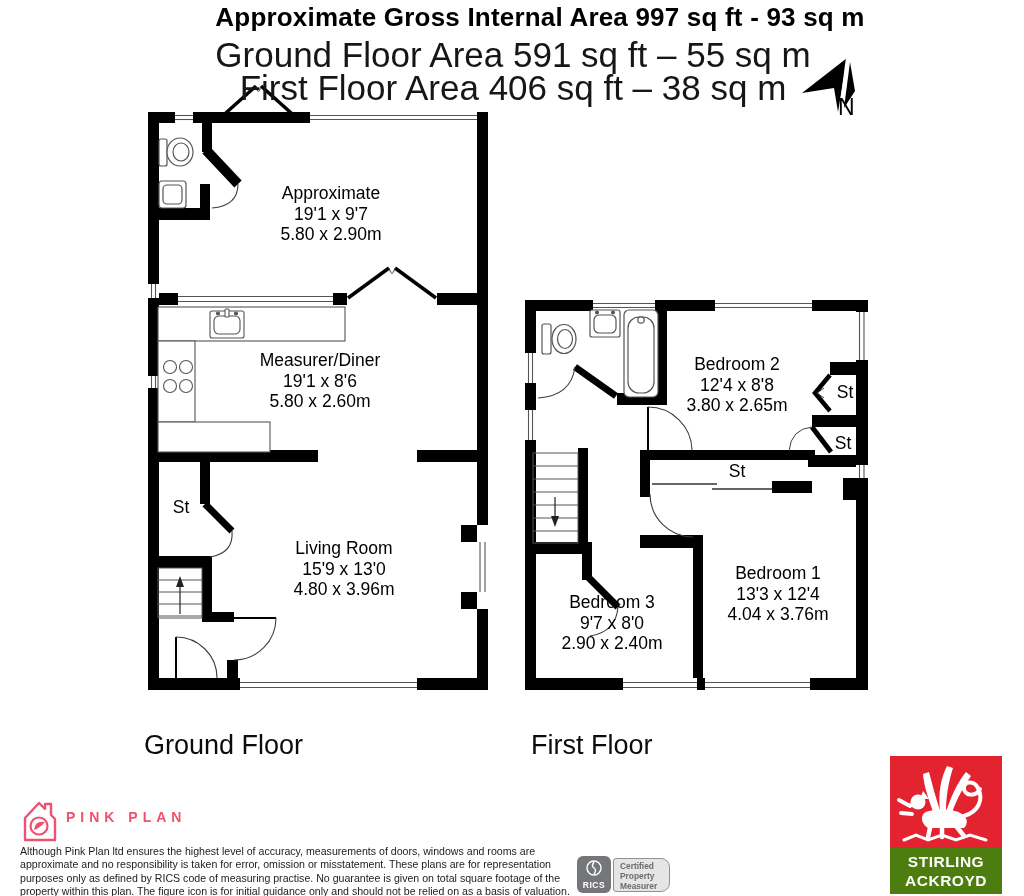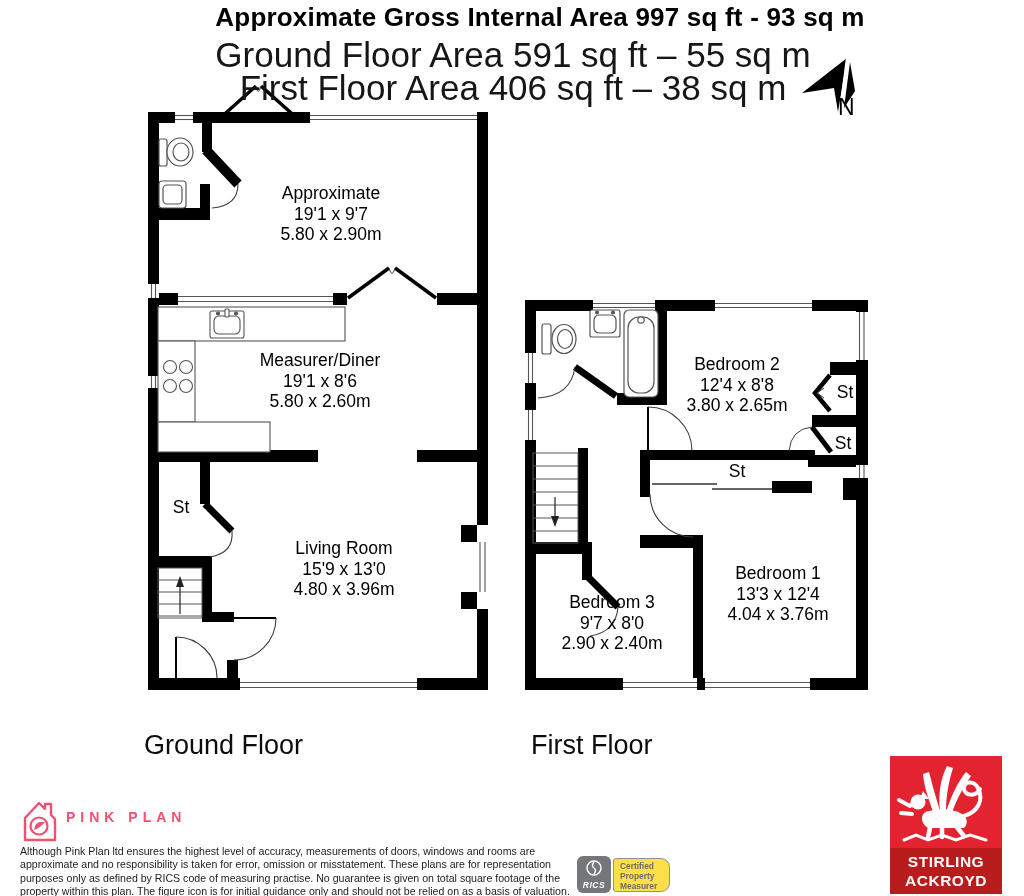--- a/index.html
+++ b/index.html
@@ -9,24 +9,24 @@
   .ctr{transform:translateX(-50%);text-align:center;white-space:nowrap;}
   .title{font-size:26px;font-weight:700;letter-spacing:0.2px;}
   .subtitle{font-size:35px;font-weight:400;color:#161616;}
   .floorlabel{font-size:27px;font-weight:400;color:#0c0c0c;margin-top:24px;}
   .roomlabel{font-size:17.5px;line-height:20.6px;color:#000;}
   .stlabel{font-size:17.5px;color:#000;}
   .north-n{font-size:23px;color:#000;}
   .brand{font-size:14px;letter-spacing:5px;font-weight:600;}
   .disclaimer{font-size:10.6px;line-height:13.3px;color:#1c1c1c;}
   .rics-box{box-sizing:border-box;border:1.3px solid #909195;border-radius:3px 9px 9px 3px;
-            padding:3px 0 12px 6px;background:#fde047;}
+            padding:3px 0 12px 6px;background:#e5e5e5;}
   .rics-line{font-size:8.4px;line-height:9.8px;font-weight:700;color:#6b6c6e;}
   .rics-sq{border-radius:6px;}
-  .rics-word{font-size:8.5px;font-weight:700;color:#fff;text-align:center;letter-spacing:0.5px;font-style:italic;}
+  .rics-word{font-size:8.5px;font-weight:700;color:#fff;text-align:center;letter-spacing:0.5px;}
   .agent-word{font-size:15.5px;line-height:19px;font-weight:700;color:#fff;text-align:center;letter-spacing:0.5px;}
   svg{display:block;}
 </style>
 </head>
 <body>
 
 <div class="canvas">
 
   <svg class="abs" style="left:0;top:0" width="1024" height="896" viewBox="0 0 1024 896">
 
@@ -353,19 +353,19 @@
           <line x1="20" y1="50" x2="9" y2="44" stroke-width="4"></line>
           <line x1="22" y1="58" x2="11" y2="57" stroke-width="4"></line>
           <line x1="40" y1="72" x2="38" y2="81" stroke-width="4.5"></line>
           <line x1="52" y1="72" x2="52" y2="81" stroke-width="4.5"></line>
           <line x1="66" y1="70" x2="74" y2="80" stroke-width="4.5"></line>
           <path d="M74,60 C88,56 94,44 88,32 C84,24 73,25 74,33 C75,40 86,41 90,33" stroke-width="4"></path>
           <path d="M14,84 L26,79 L38,84 L52,79 L66,84 L80,79 L96,84" stroke-width="3"></path>
         </g>
       </svg>
     </div>
-    <div style="width:112px;height:46px;background:#b91c1c;padding-top:4px;box-sizing:border-box">
+    <div style="width:112px;height:46px;background:#4d7c0f;padding-top:4px;box-sizing:border-box">
       <div class="agent-word">STIRLING</div>
       <div class="agent-word">ACKROYD</div>
     </div>
   </div>
 
 </div>
 
 </body></html>

